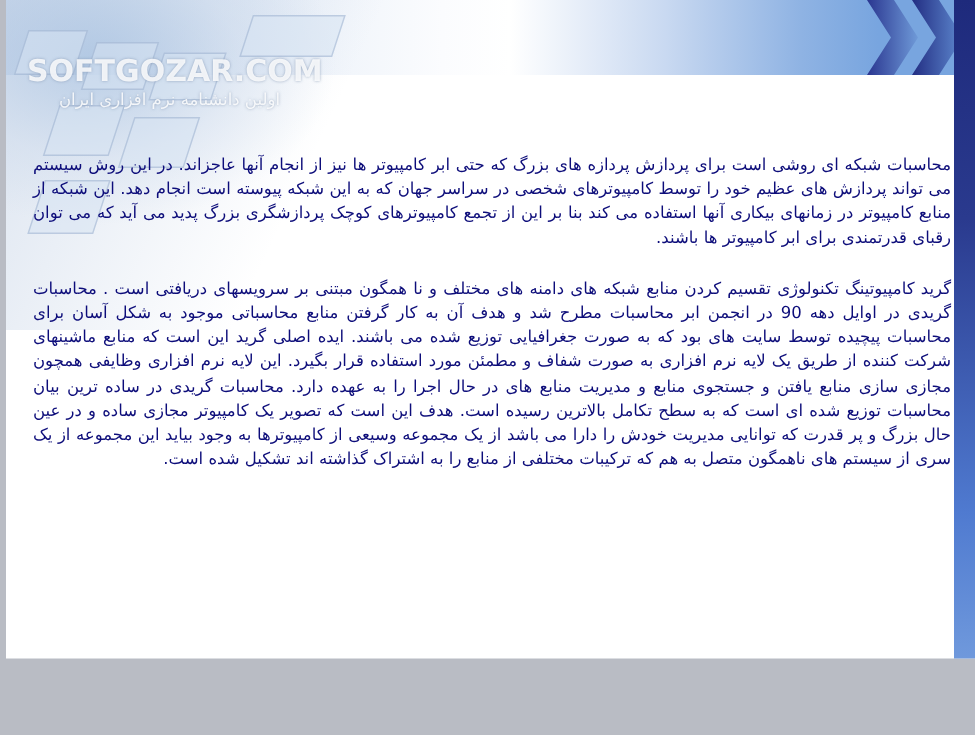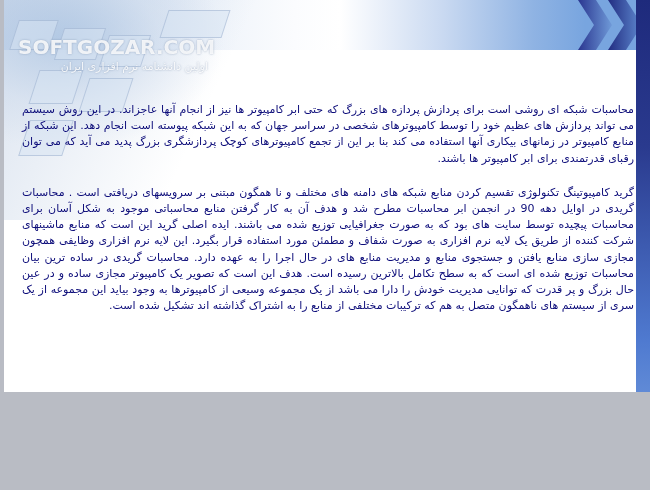--- a/index.html
+++ b/index.html
@@ -2,21 +2,21 @@
 <html><head>
   <meta charset="utf-8">
   <style>
     html, body { margin: 0; padding: 0; }
     body {
       width: 650px; height: 490px; overflow: hidden; position: relative;
       background: #b9bcc4;
       font-family: "DejaVu Sans", sans-serif;
     }
     .slide {
-      position: absolute; left: 4px; top: 0; width: 646px; height: 392px;
+      position: absolute; left: 4px; top: 0; width: 646px; height: 439px;
       background: #ffffff; overflow: hidden;
     }
     .header-bg {
       position: absolute; left: 0; top: 0; width: 646px; height: 50px;
       background: linear-gradient(90deg, #d7e3f2 0%, #e8eff8 25%, #fbfcfe 45%, #ffffff 52%, #c9d9f1 68%, #8fb3e3 82%, #78a5df 90%);
     }
     .photo {
       position: absolute; left: 0; top: 0; width: 260px; height: 220px;
       background:
         radial-gradient(ellipse 160px 110px at 60px 40px, rgba(170,195,225,0.75), rgba(200,215,235,0.4) 60%, rgba(255,255,255,0) 100%),
@@ -26,21 +26,21 @@
       position: absolute; border: 1px solid rgba(120,145,185,0.35);
       background: rgba(215,228,242,0.55); transform: skewX(-18deg);
     }
     .watermark {
       position: absolute; left: 14px; top: 35px;
       font-family: "DejaVu Sans", sans-serif; font-weight: bold; font-size: 20px;
       color: rgba(255,255,255,0.85); letter-spacing: 0px;
       text-shadow: 0 0 2px rgba(120,140,170,0.7);
     }
     .watermark-sub {
-      position: absolute; left: 14px; top: 60px; direction: rtl; width: 190px; text-align: right;
+      position: absolute; left: 14px; top: 60px; direction: rtl; width: 190px; text-align: center;
       font-size: 11px; color: rgba(255,255,255,0.85);
       text-shadow: 0 0 2px rgba(120,140,170,0.7);
     }
     .chev { position: absolute; top: 0; height: 50px; width: 34px; }
     .chev svg { display: block; }
     .right-bar {
       position: absolute; right: 0; top: 0; width: 14px; height: 487px;
       background: linear-gradient(180deg, #1e2a7c 0%, #2a3a8e 30%, #4f7ad0 70%, #7fa8e2 100%);
     }
     .content {

